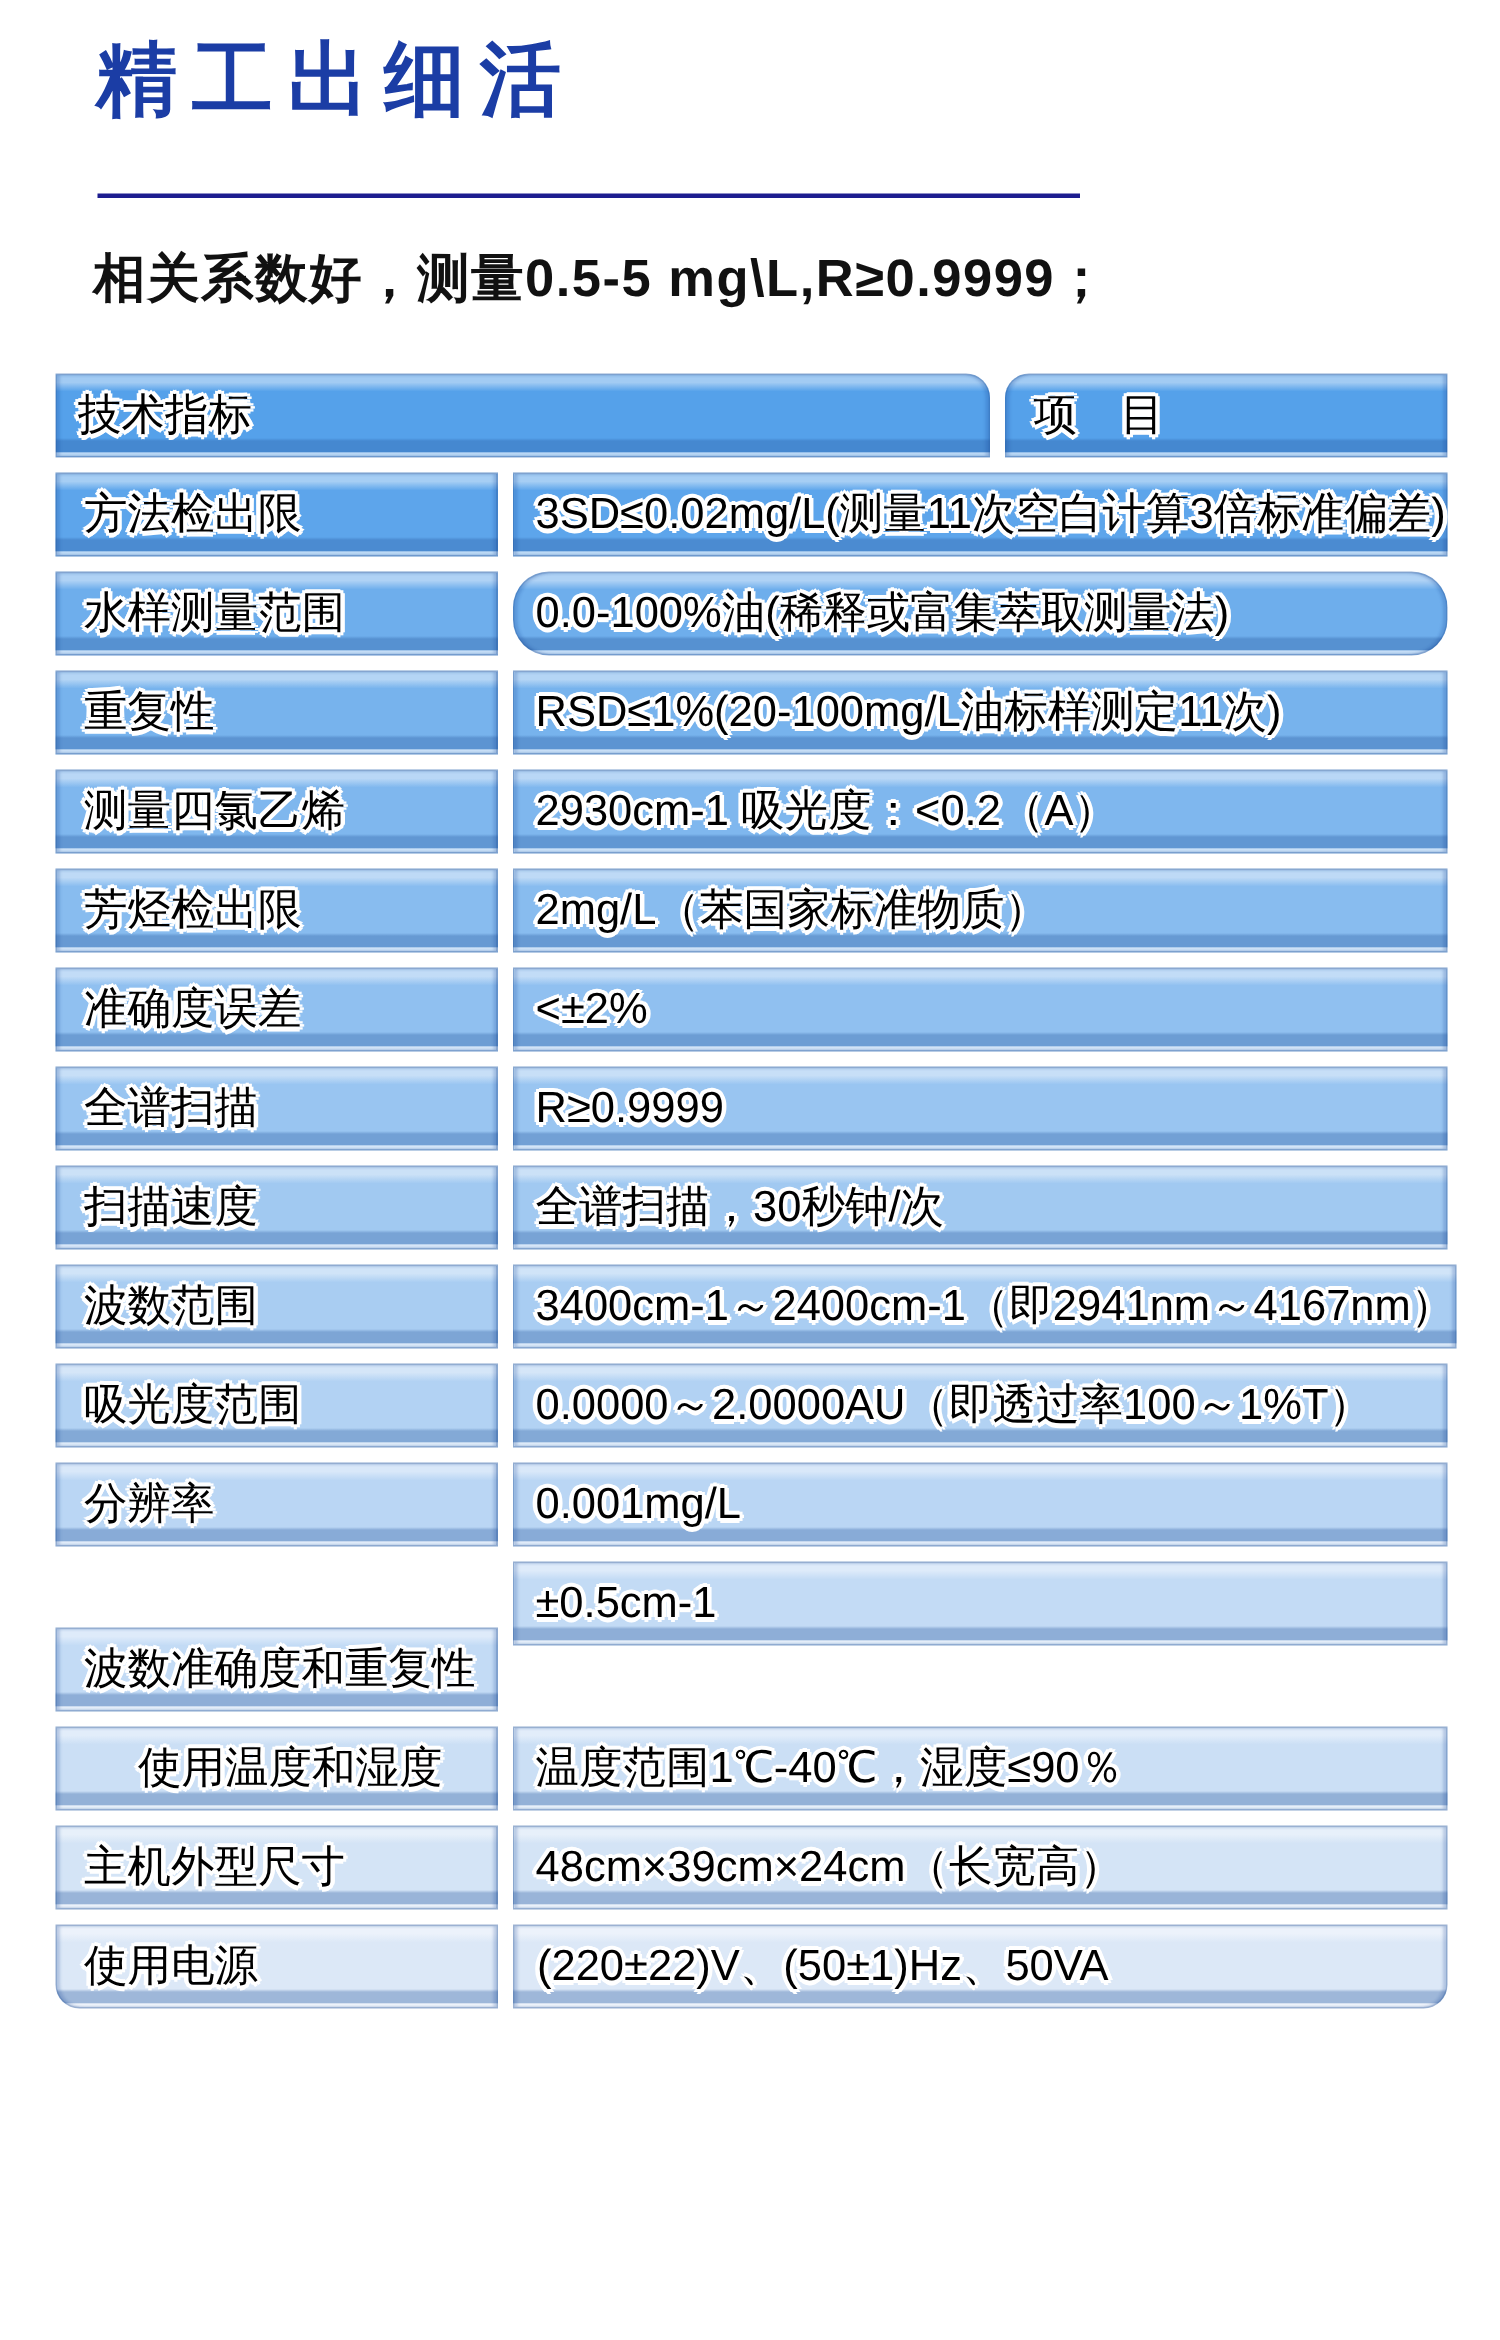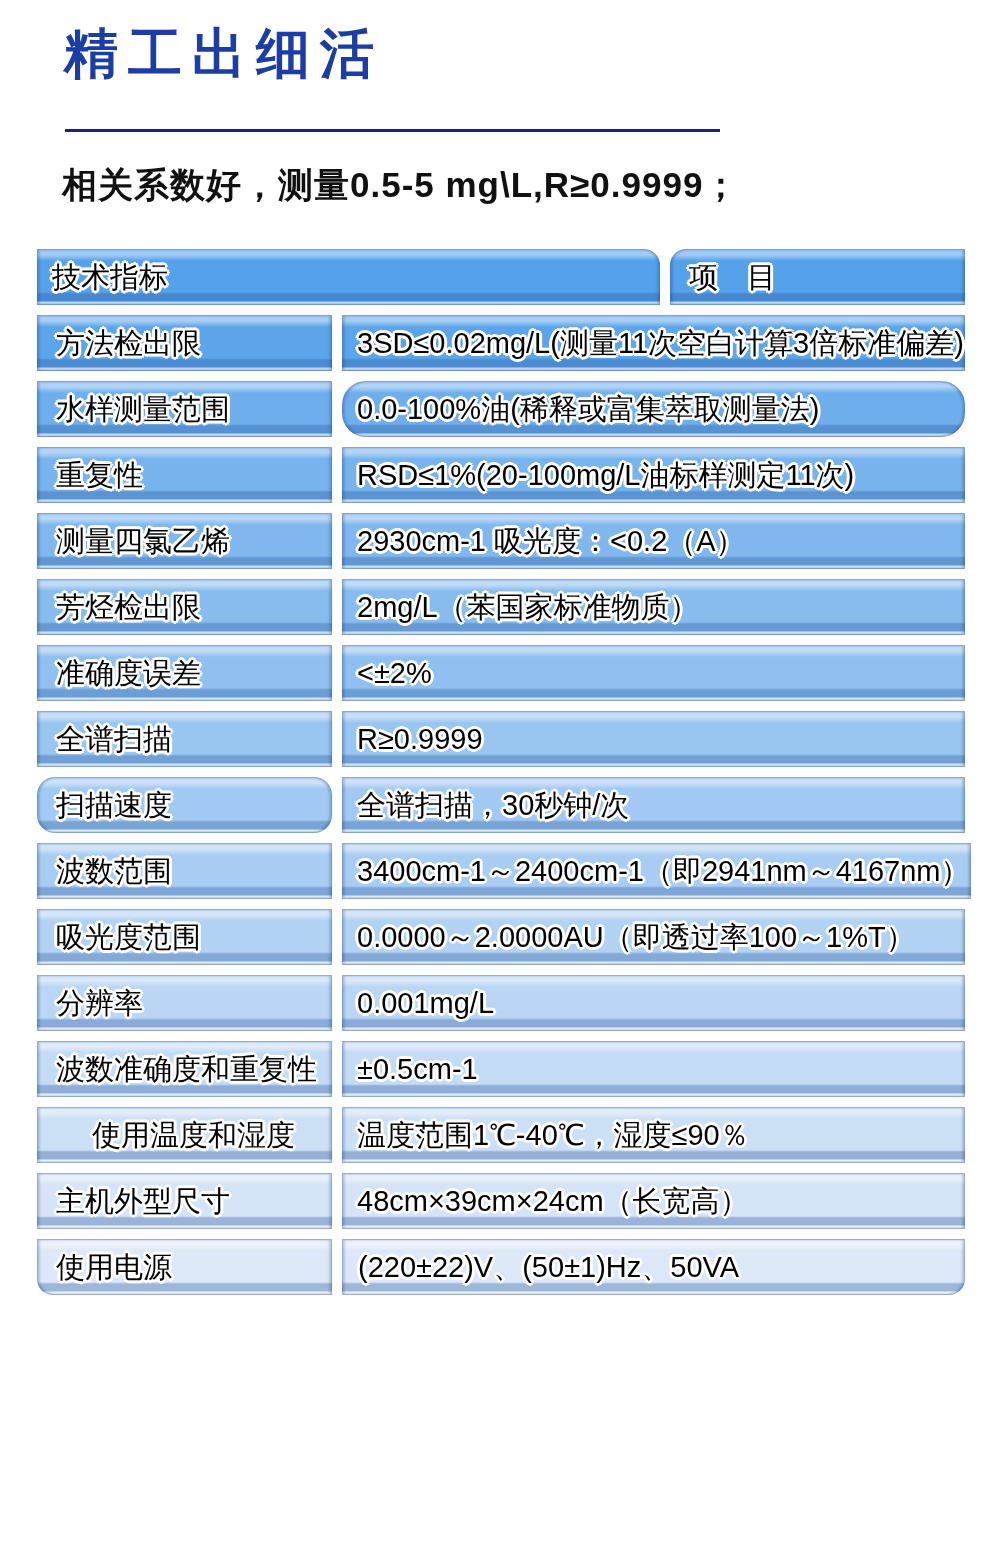--- a/index.html
+++ b/index.html
@@ -112,21 +112,21 @@
       </div>
       <div class="row">
         <div class="cell item" style="background: linear-gradient(rgb(199, 223, 247) 0px, rgb(199, 223, 247) 5px, rgb(153, 197, 241) 11px, rgb(153, 197, 241) 42px, rgb(114, 160, 213) 44px, rgb(114, 160, 213) 51px, rgb(216, 233, 250) 52px, rgb(216, 233, 250) 56px);">
           <span>全谱扫描</span>
         </div>
         <div class="cell spec" style="background: linear-gradient(rgb(199, 223, 247) 0px, rgb(199, 223, 247) 5px, rgb(153, 197, 241) 11px, rgb(153, 197, 241) 42px, rgb(114, 160, 213) 44px, rgb(114, 160, 213) 51px, rgb(216, 233, 250) 52px, rgb(216, 233, 250) 56px);">
           <span>R≥0.9999</span>
         </div>
       </div>
       <div class="row">
-        <div class="cell item" style="background: linear-gradient(rgb(203, 225, 247) 0px, rgb(203, 225, 247) 5px, rgb(161, 201, 241) 11px, rgb(161, 201, 241) 42px, rgb(120, 163, 213) 44px, rgb(120, 163, 213) 51px, rgb(219, 234, 250) 52px, rgb(219, 234, 250) 56px); border-radius: 18px;">
+        <div class="cell item" style="background: linear-gradient(rgb(203, 225, 247) 0px, rgb(203, 225, 247) 5px, rgb(161, 201, 241) 11px, rgb(161, 201, 241) 42px, rgb(120, 163, 213) 44px, rgb(120, 163, 213) 51px, rgb(219, 234, 250) 52px, rgb(219, 234, 250) 56px);">
           <span>扫描速度</span>
         </div>
         <div class="cell spec" style="background: linear-gradient(rgb(203, 225, 247) 0px, rgb(203, 225, 247) 5px, rgb(161, 201, 241) 11px, rgb(161, 201, 241) 42px, rgb(120, 163, 213) 44px, rgb(120, 163, 213) 51px, rgb(219, 234, 250) 52px, rgb(219, 234, 250) 56px);">
           <span>全谱扫描，30秒钟/次</span>
         </div>
       </div>
       <div class="row">
         <div class="cell item" style="background: linear-gradient(rgb(208, 228, 248) 0px, rgb(208, 228, 248) 5px, rgb(169, 205, 242) 11px, rgb(169, 205, 242) 42px, rgb(125, 165, 213) 44px, rgb(125, 165, 213) 51px, rgb(222, 236, 250) 52px, rgb(222, 236, 250) 56px);">
           <span>波数范围</span>
         </div>
@@ -144,21 +144,21 @@
       </div>
       <div class="row">
         <div class="cell item" style="background: linear-gradient(rgb(217, 232, 249) 0px, rgb(217, 232, 249) 5px, rgb(186, 214, 244) 11px, rgb(186, 214, 244) 42px, rgb(136, 171, 215) 44px, rgb(136, 171, 215) 51px, rgb(229, 239, 251) 52px, rgb(229, 239, 251) 56px);">
           <span>分辨率</span>
         </div>
         <div class="cell spec" style="background: linear-gradient(rgb(217, 232, 249) 0px, rgb(217, 232, 249) 5px, rgb(186, 214, 244) 11px, rgb(186, 214, 244) 42px, rgb(136, 171, 215) 44px, rgb(136, 171, 215) 51px, rgb(229, 239, 251) 52px, rgb(229, 239, 251) 56px);">
           <span>0.001mg/L</span>
         </div>
       </div>
       <div class="row">
-        <div class="cell item" style="background: linear-gradient(rgb(222, 235, 250) 0px, rgb(222, 235, 250) 5px, rgb(195, 219, 245) 11px, rgb(195, 219, 245) 42px, rgb(142, 174, 215) 44px, rgb(142, 174, 215) 51px, rgb(232, 241, 251) 52px, rgb(232, 241, 251) 56px);">
+        <div class="cell item" style="background: linear-gradient(rgb(222, 235, 250) 0px, rgb(222, 235, 250) 5px, rgb(195, 219, 245) 11px, rgb(195, 219, 245) 42px, rgb(142, 174, 215) 44px, rgb(142, 174, 215) 51px, rgb(232, 241, 251) 52px, rgb(232, 241, 251) 56px); margin-top: 44px;">
           <span>波数准确度和重复性</span>
         </div>
         <div class="cell spec" style="background: linear-gradient(rgb(222, 235, 250) 0px, rgb(222, 235, 250) 5px, rgb(195, 219, 245) 11px, rgb(195, 219, 245) 42px, rgb(142, 174, 215) 44px, rgb(142, 174, 215) 51px, rgb(232, 241, 251) 52px, rgb(232, 241, 251) 56px);">
           <span>±0.5cm-1</span>
         </div>
       </div>
       <div class="row">
         <div class="cell item" style="background: linear-gradient(rgb(226, 237, 250) 0px, rgb(226, 237, 250) 5px, rgb(203, 223, 245) 11px, rgb(203, 223, 245) 42px, rgb(147, 177, 215) 44px, rgb(147, 177, 215) 51px, rgb(235, 243, 251) 52px, rgb(235, 243, 251) 56px); justify-content: center;">
           <span>使用温度和湿度</span>
         </div>

